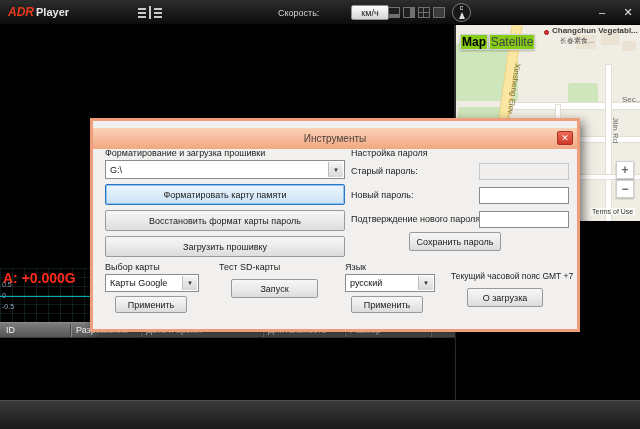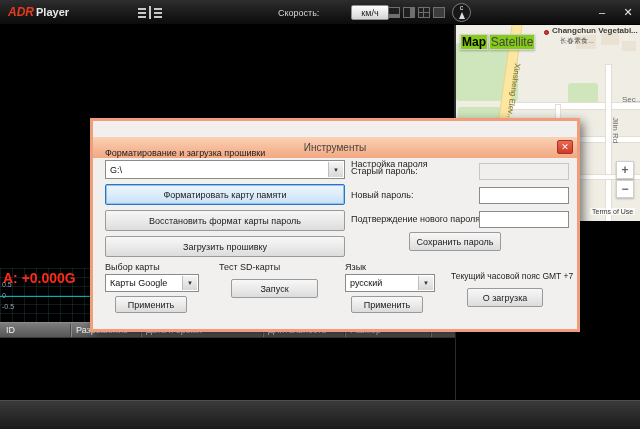--- a/index.html
+++ b/index.html
@@ -55,21 +55,21 @@
   #flheader span{position:absolute;top:2px;color:#f2f2f2;font-size:9px}
   .colsep{position:absolute;top:1px;width:1px;height:13px;background:#474747;box-shadow:1px 0 0 #8d8d8d}
   #flbody{left:0;top:338px;width:455px;height:62px;background:#000}
   #rightblack{left:455px;top:221px;width:185px;height:179px;background:#000;border-left:1px solid #2c2c2c}
 
   
   #toolbar{left:0;top:400px;width:640px;height:29px;background:linear-gradient(#3a3a3a,#1a1a1a);border-top:1px solid #4f4f4f}
 
   
   #dialog{left:90px;top:118px;width:490px;height:214px;background:#f1f0ee;border:3px solid #ef9d7b;box-shadow:3px 4px 10px rgba(0,0,0,.55)}
-  #dlg-titlebar{left:0;top:16px;width:484px;height:21px;background:linear-gradient(#fad1b5,#f2a782)}
+  #dlg-titlebar{left:0;top:7px;width:484px;height:21px;background:linear-gradient(#fad1b5,#f2a782)}
   #dlg-title{width:100%;text-align:center;line-height:21px;font-size:10px;color:#4a413c}
   #dlg-close{position:absolute;right:4px;top:3px;width:16px;height:14px;background:linear-gradient(#ec6a55,#cf3a2a);border:1px solid #a83325;border-radius:2px;color:#fff;font-size:9px;line-height:12px;text-align:center}
   .dlabel{position:absolute;font-size:9px;color:#1c1c1c;white-space:nowrap}
   .wbtn{position:absolute;background:linear-gradient(#f7f7f7,#ececec 45%,#dcdcdc);border:1px solid #9a9a9a;border-radius:2px;font-size:9px;color:#1a1a1a;display:flex;align-items:center;justify-content:center;white-space:nowrap}
   .wbtn.focused{border-color:#2a76c5;box-shadow:inset 0 0 0 1px #8fc3ee;background:linear-gradient(#eef6fd,#dcecfa 50%,#c8e0f5)}
   .dd{position:absolute;background:#fff;border:1px solid #8b8b8b;font-size:9px;color:#111}
   .dd .txt{position:absolute;left:4px;top:50%;transform:translateY(-50%);white-space:nowrap}
   .dd .arrow{position:absolute;right:1px;top:1px;bottom:1px;width:15px;background:linear-gradient(#f5f5f5,#d8d8d8);border-left:1px solid #bdbdbd;display:flex;align-items:center;justify-content:center;color:#333;font-size:6px}
   .dd .arrow::after{content:"▼"}
   .tfield{position:absolute;border:1px solid #8b8b8b;background:#fff;font:9px "Liberation Sans",sans-serif;padding:0 3px;outline:none}
@@ -185,21 +185,21 @@
 
     <span class="dlabel" style="left:12px;top:27px">Форматирование и загрузка прошивки</span>
     <div class="dd" style="left:12px;top:39px;width:240px;height:19px">
       <span class="txt">G:\</span>
       <span class="arrow"></span>
     </div>
     <div class="wbtn focused" style="left:12px;top:63px;width:240px;height:21px">Форматировать карту памяти</div>
     <div class="wbtn" style="left:12px;top:89px;width:240px;height:21px">Восстановить формат карты пароль</div>
     <div class="wbtn" style="left:12px;top:115px;width:240px;height:21px">Загрузить прошивку</div>
 
-    <span class="dlabel" style="left:258px;top:38px">Настройка пароля</span>
+    <span class="dlabel" style="left:258px;top:27px">Настройка пароля</span>
     <span class="dlabel" style="left:258px;top:45px">Старый пароль:</span>
     <input class="tfield" style="left: 386px; top: 42px; width: 90px; height: 17px;" disabled="">
     <span class="dlabel" style="left:258px;top:69px">Новый пароль:</span>
     <input class="tfield" style="left: 386px; top: 66px; width: 90px; height: 17px;">
     <span class="dlabel" style="left:258px;top:93px">Подтверждение нового пароля:</span>
     <input class="tfield" style="left: 386px; top: 90px; width: 90px; height: 17px;">
     <div class="wbtn" style="left:316px;top:111px;width:92px;height:19px">Сохранить пароль</div>
 
     <span class="dlabel" style="left:12px;top:141px">Выбор карты</span>
     <div class="dd" style="left:12px;top:153px;width:94px;height:18px">

